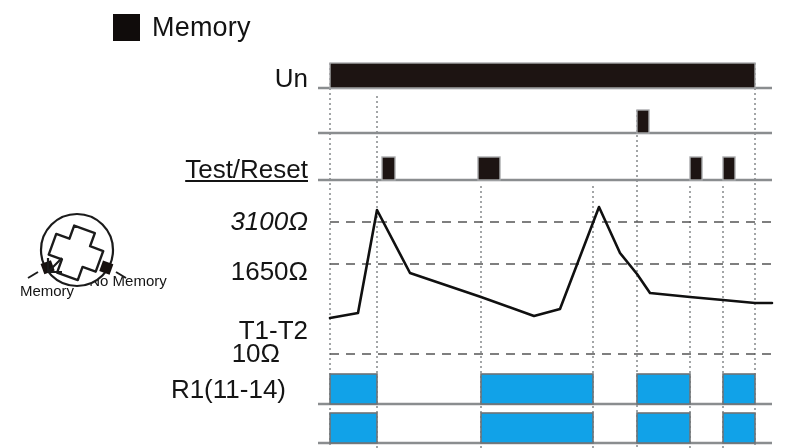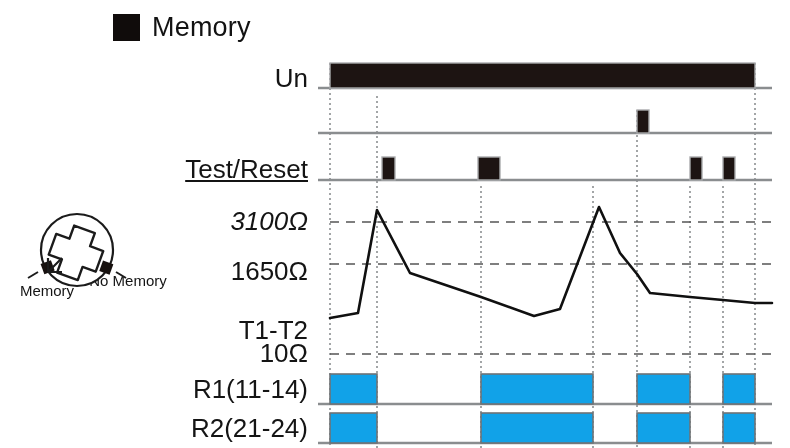--- a/index.html
+++ b/index.html
@@ -29,27 +29,26 @@
 
 <div class="root">
 
   <div class="legend">
     <span class="legend-swatch"></span>
     <span class="legend-text">Memory</span>
   </div>
 
   <div class="rowlabel" style="right:482px;top:69px;">Un</div>
   <div class="rowlabel" style="right:482px;top:160px;text-decoration:underline;">Test/Reset</div>
-  <div class="rowlabel" style="right:482px;top:380px;margin-left:16px;">R1(11-14)</div>
-  <div class="rowlabel" style="right:482px;top:419px;">R2(21-24)</div>
+  <div class="rowlabel" style="right:504px;top:380px;margin-left:16px;">R1(11-14)</div>
 
   <div class="rowlabel" style="right:482px;top:212px;font-style:italic;">3100Ω</div>
   <div class="rowlabel" style="right:482px;top:254px;margin-top:8px;">1650Ω</div>
   <div class="rowlabel" style="right:482px;top:321px;">T1-T2</div>
-  <div class="rowlabel" style="right:482px;top:344px;margin-left:29px;">10Ω</div>
+  <div class="rowlabel" style="right:510px;top:344px;margin-left:29px;">10Ω</div>
 
   <div class="knob-lbl" style="left:2px;top:282px;width:90px;">Memory</div>
   <div class="knob-lbl" style="left:86px;top:272px;width:84px;">No Memory</div>
 
   <svg class="canvas" viewBox="0 0 790 448">
 
     <g>
       <circle cx="77" cy="250" r="36" fill="#ffffff" stroke="#1b1b1b" stroke-width="2.2"></circle>
 
       <rect x="42" y="262" width="11" height="11" transform="rotate(-20 47 267)" fill="#17110f"></rect>

